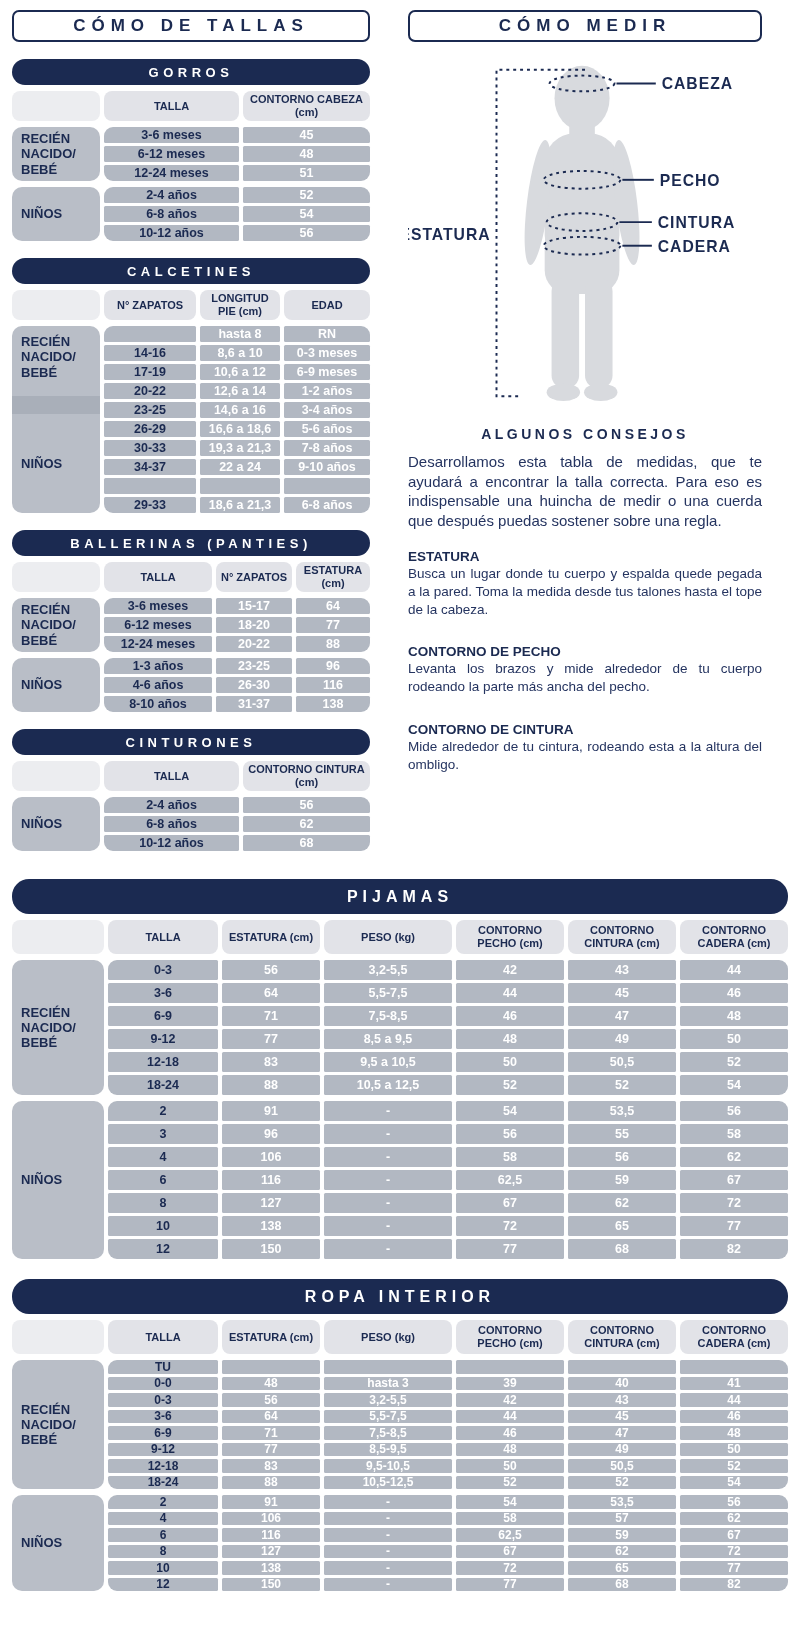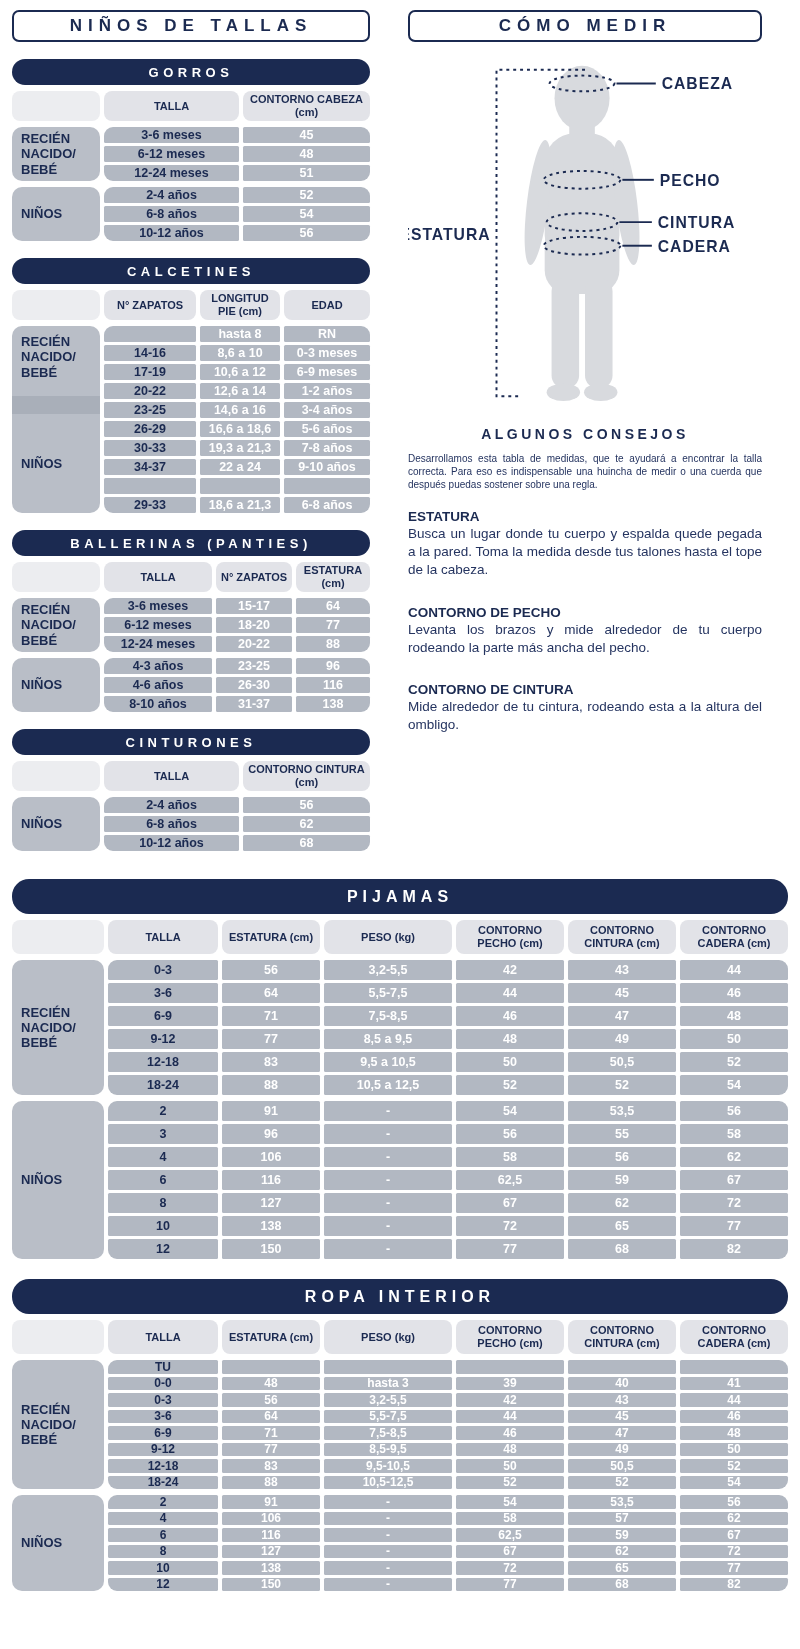--- a/index.html
+++ b/index.html
@@ -85,39 +85,39 @@
   .sil{fill:var(--sil);}
   .guides{stroke:var(--navy);}
   .connector{stroke:var(--navy);}
   .figlabel{fill:var(--navy);}
 
   .consejos-title{
     text-align:center;font-weight:bold;font-size:14px;letter-spacing:3.5px;
     margin:12px 0 10px;color:var(--navy);
   }
   .consejos-text{
-    margin:0;font-size:10px;line-height:1.32;text-align:justify;color:var(--text);
+    margin:0;font-size:15px;line-height:1.32;text-align:justify;color:var(--text);
   }
   .tip{margin-top:26px;}
   .tip:first-child{margin-top:18px;}
   .tip-h{font-weight:bold;font-size:13.5px;color:var(--navy);}
   .tip-p{font-size:13.5px;line-height:1.32;text-align:justify;color:var(--text);margin-top:1px;}
 
   .wide-table{margin-top:28px;}
   #t-ropa{margin-top:20px;}
 </style>
 </head>
 <body>
 
 <div class="page">
   <div class="top">
 
     <div class="col-left">
       <div class="outlined-title">
-        <span>NIÑOS DE TALLAS</span>
+        <span>CÓMO DE TALLAS</span>
       </div>
       <section class="size-table" id="t-gorros">
           <div class="tbar">GORROS</div>
           <div class="tgrid g-gorros thead">
             <div class="corner"></div>
             <div class="hpill">TALLA</div>
             <div class="hpill">CONTORNO CABEZA (cm)</div>
           </div>
           <div class="tgrid g-gorros tbody">
             <div class="labelbox" style="grid-row: 1 / span 3;">RECIÉN NACIDO/ BEBÉ</div>
@@ -199,21 +199,21 @@
             <div class="cell rtr" style="grid-area: 1 / 4;">64</div>
             <div class="cell cfirst" style="grid-area: 2 / 2;">6-12 meses</div>
             <div class="cell" style="grid-area: 2 / 3;">18-20</div>
             <div class="cell" style="grid-area: 2 / 4;">77</div>
             <div class="cell cfirst rbl" style="grid-area: 3 / 2;">12-24 meses</div>
             <div class="cell" style="grid-area: 3 / 3;">20-22</div>
             <div class="cell rbr" style="grid-area: 3 / 4;">88</div>
           </div>
           <div class="tgrid g-ballerinas tbody">
             <div class="labelbox" style="grid-row: 1 / span 3;">NIÑOS</div>
-            <div class="cell cfirst rtl" style="grid-area: 1 / 2;">4-3 años</div>
+            <div class="cell cfirst rtl" style="grid-area: 1 / 2;">1-3 años</div>
             <div class="cell" style="grid-area: 1 / 3;">23-25</div>
             <div class="cell rtr" style="grid-area: 1 / 4;">96</div>
             <div class="cell cfirst" style="grid-area: 2 / 2;">4-6 años</div>
             <div class="cell" style="grid-area: 2 / 3;">26-30</div>
             <div class="cell" style="grid-area: 2 / 4;">116</div>
             <div class="cell cfirst rbl" style="grid-area: 3 / 2;">8-10 años</div>
             <div class="cell" style="grid-area: 3 / 3;">31-37</div>
             <div class="cell rbr" style="grid-area: 3 / 4;">138</div>
           </div>
         </section>

